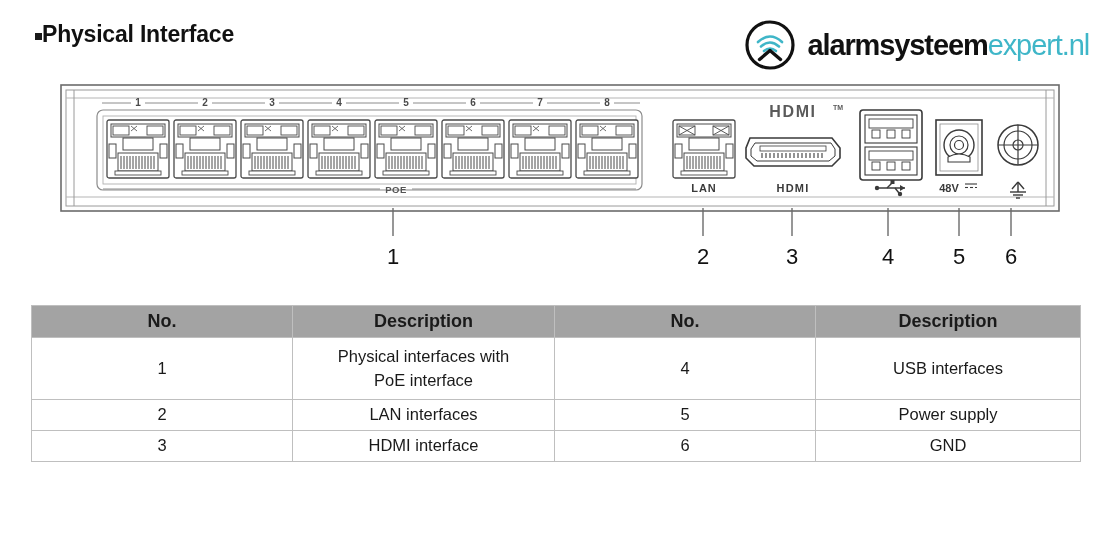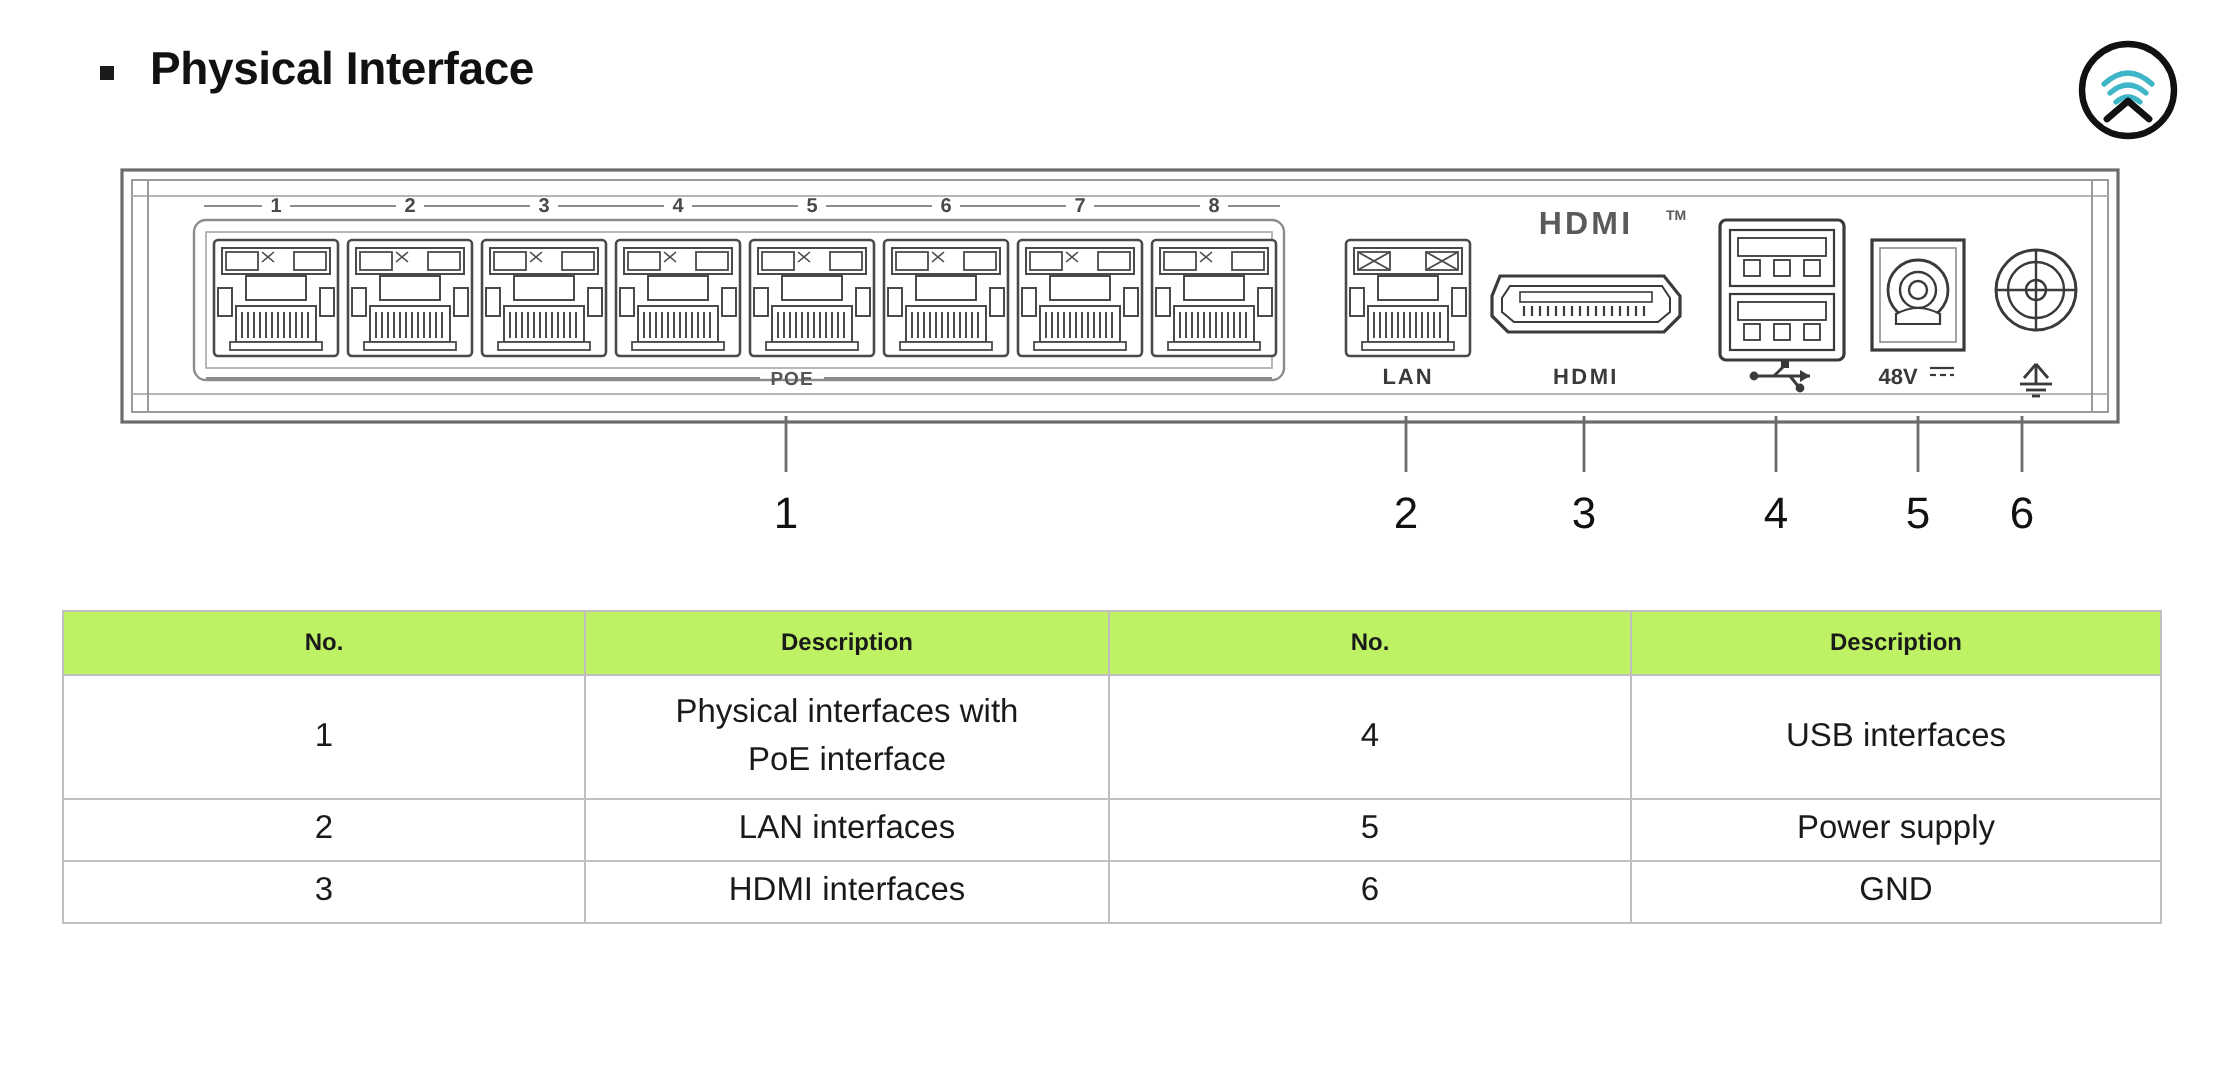--- a/index.html
+++ b/index.html
@@ -12,25 +12,25 @@
     height: 537px;
     position: relative;
     font-family: "Liberation Sans", sans-serif;
     color: #1a1a1a;
     overflow: hidden;
   }
 
   
   #heading {
     position: absolute;
-    left: 50px;
+    left: 35px;
     top: 21px;
     display: flex;
     align-items: center;
-    gap: 18px;
+    gap: 0;
   }
   #heading .bullet {
     width: 7px;
     height: 7px;
     background: #1a1a1a;
     display: block;
     margin-top: 3px;
   }
   #heading .htext {
     font-size: 23px;
@@ -96,24 +96,24 @@
     color: #1a1a1a;
   }
   #spec-table td, #spec-table th {
     border: 1px solid #bfbfbf;
     text-align: center;
     vertical-align: middle;
     padding: 0;
     line-height: 1.42;
   }
   #spec-table thead th {
-    background: #bef264;
+    background: #a3a3a3;
     font-weight: bold;
     height: 31px;
-    font-size: 12px;
+    font-size: 18px;
   }
   #spec-table tbody td { height: 30px; }
   #spec-table tbody tr.tall td { height: 61px; }
   .col-no    { width: 260px; }
   .col-desc  { width: 261px; }
   .col-no2   { width: 260px; }
   .col-desc2 { width: 264px; }
   .twoline { display: block; }
 </style>
 </head>
@@ -126,20 +126,23 @@
 
 <div id="logo">
   <span id="logo-mark">
     <svg viewBox="0 0 50 50" width="50" height="50" aria-hidden="true">
       <circle cx="25" cy="25" r="23" fill="none" stroke="#111111" stroke-width="3.2"></circle>
       <path d="M13 22 Q25 11 37 22" fill="none" stroke="#3fb6c8" stroke-width="2.6" stroke-linecap="round"></path>
       <path d="M16 26.5 Q25 18.5 34 26.5" fill="none" stroke="#3fb6c8" stroke-width="2.6" stroke-linecap="round"></path>
       <path d="M19 31 Q25 26 31 31" fill="none" stroke="#3fb6c8" stroke-width="2.6" stroke-linecap="round"></path>
       <path d="M14.5 39.5 L25 30.5 L35.5 39.5" fill="none" stroke="#111111" stroke-width="3.4" stroke-linecap="round" stroke-linejoin="round"></path>
     </svg>
+  </span>
+  <span id="logo-text">
+    <span class="w1">alarmsysteem</span><span class="w2">expert.nl</span>
   </span>
 </div>
 
 <div id="device-figure">
 <svg width="1000" height="130" viewBox="0 0 1000 130" aria-hidden="true">
   <defs>
     <g id="rj45">
       <rect x="0" y="0" width="62" height="58" rx="2" fill="#ffffff" stroke="#4a4a4a" stroke-width="1.3"></rect>
       <rect x="4" y="4" width="54" height="13" fill="#ffffff" stroke="#4a4a4a" stroke-width="1"></rect>
       <rect x="6" y="6" width="16" height="9" fill="#ffffff" stroke="#4a4a4a" stroke-width="0.9"></rect>
@@ -382,18 +385,18 @@
       <td>USB interfaces</td>
     </tr>
     <tr>
       <td>2</td>
       <td>LAN interfaces</td>
       <td>5</td>
       <td>Power supply</td>
     </tr>
     <tr>
       <td>3</td>
-      <td>HDMI interfaces</td>
+      <td>HDMI interface</td>
       <td>6</td>
       <td>GND</td>
     </tr>
   </tbody>
 </table>
 
 </body></html>

